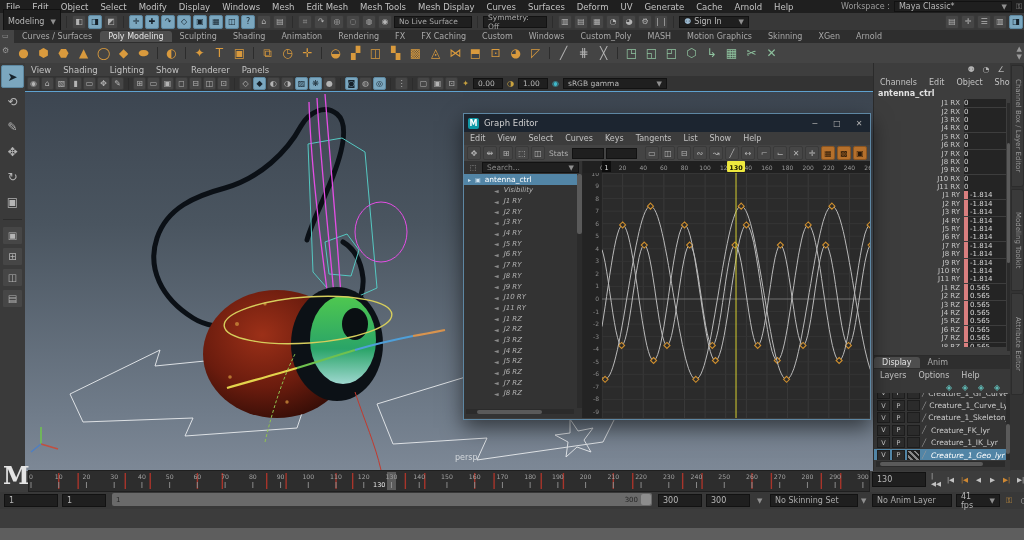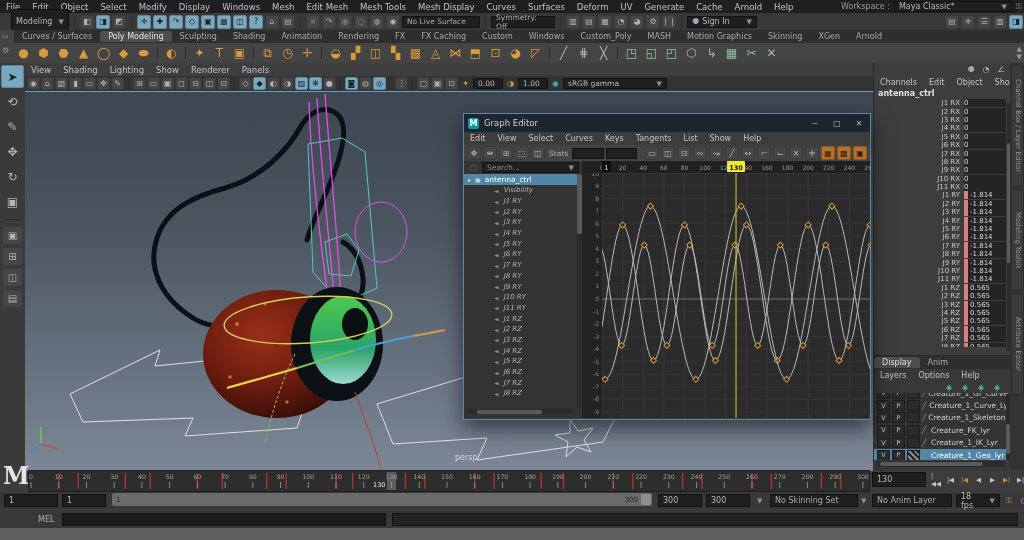--- a/index.html
+++ b/index.html
@@ -63,21 +63,21 @@
   <div class="abs hrow" style="right:2px;top:0;height:13px;gap:4px;font-size:8px">
     <span style="color:#9a9a9a">Workspace :</span>
     <span class="fld" style="width:118px;height:11px">
       <span>Maya Classic*</span>
         <span class="caret">▼</span>
     </span>
     <span style="color:#9a9a9a">⚿</span>
   </div>
 
   <div class="abs hrow" id="statusline" style="left:0;top:13px;width:1024px;height:17px;background:#383838;gap:2px;padding-left:3px">
-      <div class="fld" style="width: 58px; height: 26px; font-size: 8px; margin-left: 8px;">
+      <div class="fld" style="width: 58px; height: 26px; font-size: 8px;">
         <span>Modeling</span>
         <span class="caret">▼</span>
       </div>
       <div class="sep"></div>
       <div class="ico" style="width: 12px; height: 12px; font-size: 8px;">◧</div>
       <div class="ico active" style="width: 12px; height: 12px; font-size: 8px;">◨</div>
       <div class="ico" style="width: 12px; height: 12px; font-size: 8px;">◩</div>
       <div class="sep"></div>
       <div class="ico active" style="width: 12px; height: 12px; font-size: 8px;">✛</div>
       <div class="ico active" style="width: 12px; height: 12px; font-size: 8px;">✚</div>
@@ -599,21 +599,21 @@
             <div class="bx">P</div>
             <div class="bx"></div>
             <div style="width: 7px; color: rgb(154, 154, 154); font-size: 7px;">╱</div>
             <div style="white-space: nowrap;">Creature_1_IK_Lyr</div>
           </div>
           <div class="lyr sel">
             <div class="bx">V</div>
             <div class="bx">P</div>
             <div class="bx" style="background: repeating-linear-gradient(45deg, rgb(34, 34, 34) 0px, rgb(34, 34, 34) 2px, rgb(136, 136, 136) 2px, rgb(136, 136, 136) 4px);"></div>
             <div style="width: 7px; color: rgb(154, 154, 154); font-size: 7px;">╱</div>
-            <div style="white-space: nowrap;">Creature_1_Geo_lyr</div>
+            <div style="white-space: nowrap; font-style: italic;">Creature_1_Geo_lyr</div>
           </div>
         </div>
       </div>
     <div class="hrow scroll" style="height:6px;margin:1px 6px 0 2px">
         <div class="thumb" style="height:4px;width:80%;margin-left:4px"></div>
       </div>
     <div class="abs scroll" style="right:1px;top:38px;width:4px;height:66px">
         <div class="thumb" style="width:4px;height:30px;margin-top:30px"></div>
       </div>
   </div>
@@ -1008,29 +1008,24 @@
       </span>
     <span class="abs" style="left:757px;color:#8f8f8f;font-size:7px">▼</span>
     <span class="fld" style="left:770px;width:88px;height:13px;position:absolute;color:#aaaaaa">
         <span>No Skinning Set</span>
       </span>
     <span class="abs" style="left:861px;color:#8f8f8f;font-size:7px">▼</span>
     <span class="fld" style="left:872px;width:80px;height:13px;position:absolute;color:#aaaaaa">
         <span>No Anim Layer</span>
       </span>
     <span class="fld" style="left:956px;width:44px;height:13px;position:absolute">
-        <span>18 fps</span>
+        <span>41 fps</span>
         <span class="caret">▼</span>
       </span>
     <span class="hrow" id="rangeicons" style="position:absolute;left:1002px;gap:1px">
         <div class="ico orange plain" style="width: 12px; height: 12px; font-size: 8px;">⚿</div>
         <div class="ico plain" style="width: 12px; height: 12px; font-size: 8px;">◔</div>
       </span>
   </div>
 
-  <div class="abs hrow" style="left:0;top:511px;width:1024px;height:17px;background:#383838">
-    <span style="position:absolute;left:38px;font-size:8px;color:#b0b0b0">MEL</span>
-    <span class="fld" style="position:absolute;left:62px;width:324px;height:13px;background:#1c1c1c"></span>
-    <span class="fld" style="position:absolute;left:392px;width:626px;height:13px;background:#232323"></span>
-  </div>
 
   <div class="abs" style="left:0;top:528px;width:1024px;height:12px;background:#5e5e5e"></div>
 </div>
 
 </body></html>

